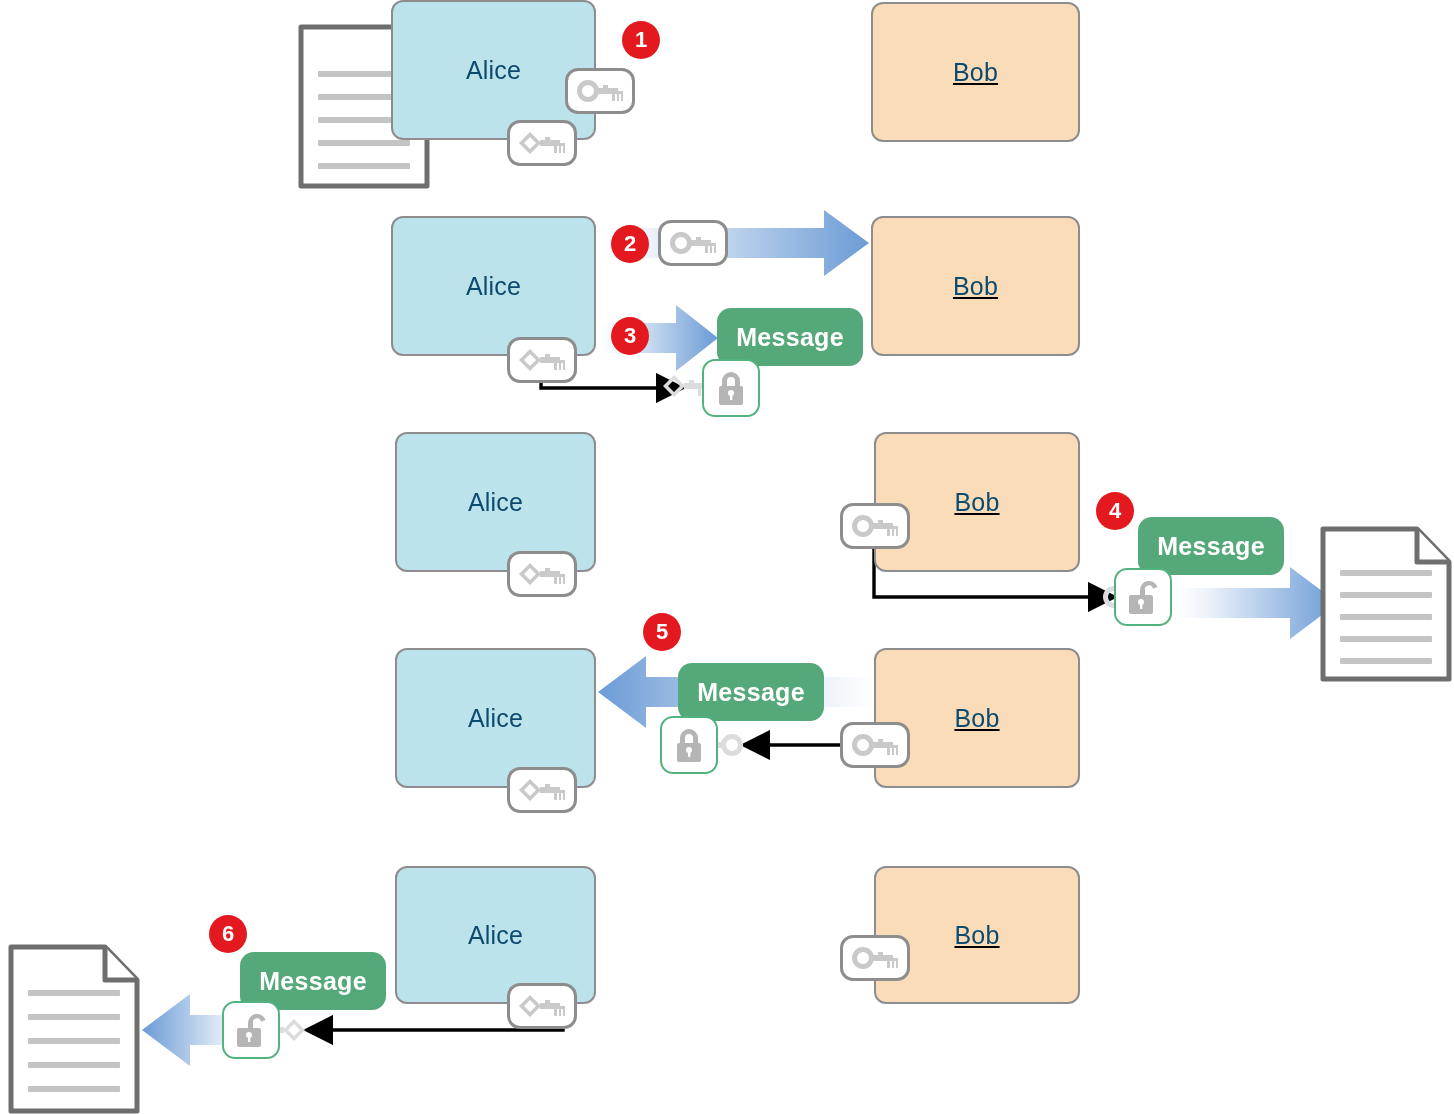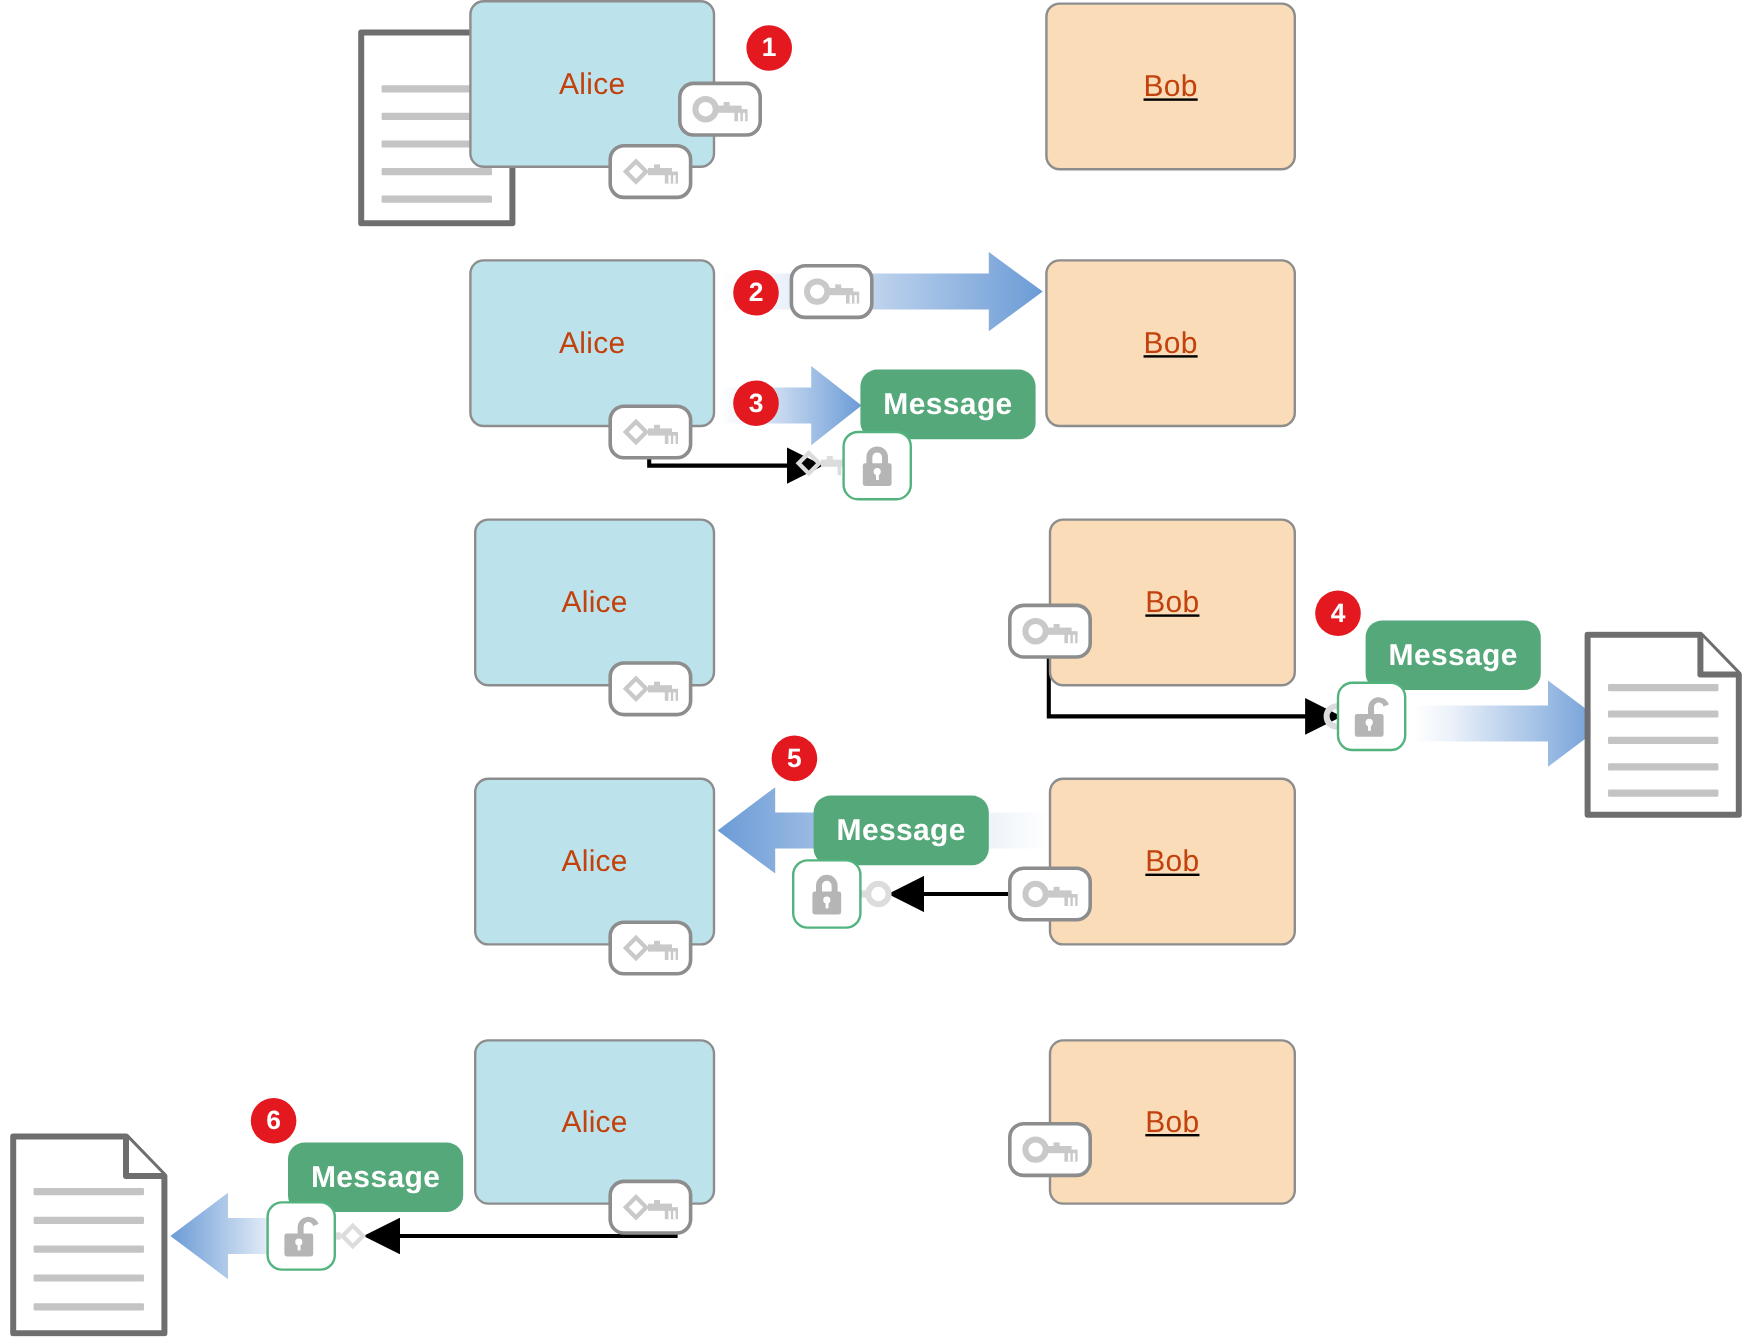--- a/index.html
+++ b/index.html
@@ -2,21 +2,21 @@
 <html><head>
 <meta charset="utf-8">
 <style>
   html,body{margin:0;padding:0;background:#ffffff;}
   body{width:1454px;height:1114px;font-family:"Liberation Sans","DejaVu Sans",sans-serif;overflow:hidden;}
   #stage{position:relative;width:1454px;height:1114px;}
 
   
   .actor{position:absolute;border-radius:12px;border:2px solid #8d8d8d;
          box-sizing:border-box;display:flex;align-items:center;justify-content:center;}
-  .actor-label{font-size:25px;color:#c2410c;letter-spacing:.2px;}
+  .actor-label{font-size:25px;color:#0c4a6e;letter-spacing:.2px;}
   .alice{background:#bce3ec;}
   .bob{background:#fadcb9;text-decoration:underline;}
 
   
   .doc{position:absolute;}
   .doc svg{display:block;}
 
   
   .keychip{position:absolute;background:#ffffff;border:3px solid #8d8d8d;border-radius:13px;
            box-sizing:border-box;display:flex;align-items:center;justify-content:center;}

